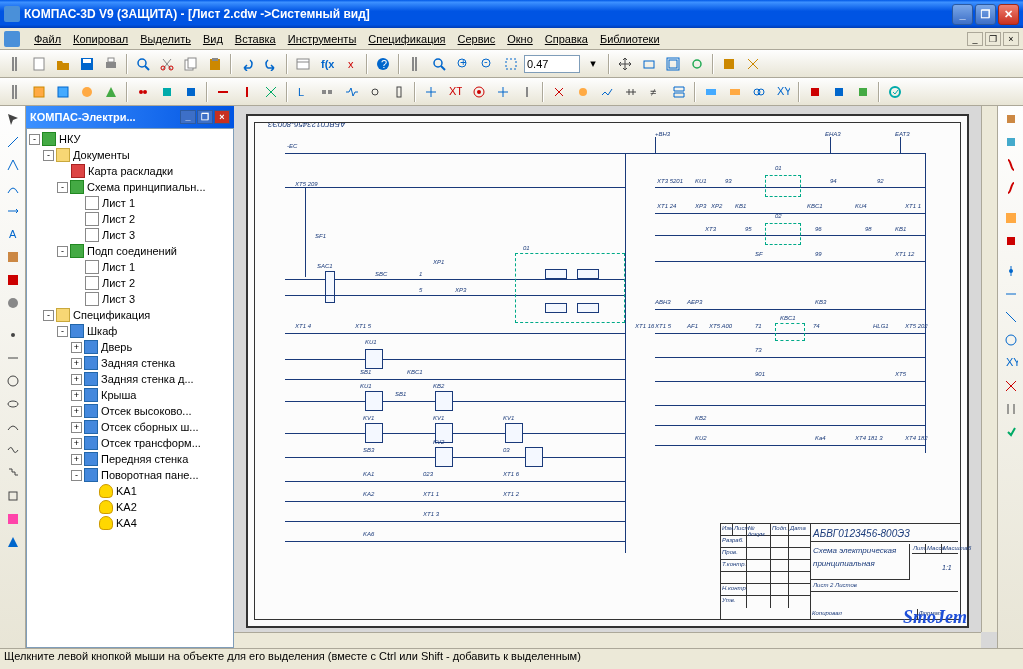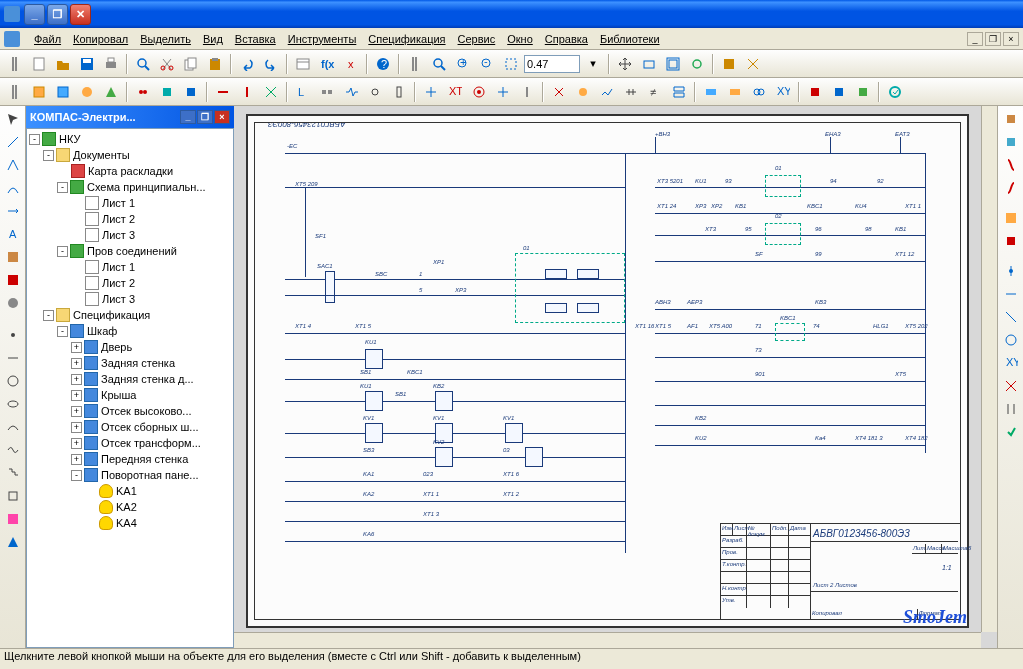--- a/index.html
+++ b/index.html
@@ -69,20 +69,21 @@
 .scrollbar-h { position: absolute; left: 0; right: 16px; bottom: 0; height: 16px; background: #ece9d8; border-top: 1px solid #aca899; }
 .right-tools { width: 26px; background: linear-gradient(to bottom, #fefefe, #e8e5d6); border-left: 1px solid #aca899; display: flex; flex-direction: column; align-items: center; padding-top: 2px; gap: 1px; }
 
 .statusbar { height: 15px; background: #ece9d8; border-top: 1px solid #aca899; display: flex; align-items: center; padding: 0 4px; } .ic-c { fill: #06c; } .ic-d { fill: #c80; } .ic-e { fill: #888; }
 </style>
 </head>
 <body>
 
 <div class="titlebar">
   <div class="icon"></div>
+  <div class="title">КОМПАС-3D V9 (ЗАЩИТА) - [Лист 2.cdw -&gt;Системный вид]</div>
   <div class="winbtns">
     <div class="winbtn">_</div>
     <div class="winbtn">❐</div>
     <div class="winbtn close">✕</div>
   </div>
 </div>
 
 <div class="menubar">
   <div class="appicon"></div>
   <div class="menuitem"><u>Файл</u></div>
@@ -602,21 +603,21 @@
         </div>
       <div class="tree-node">
           <span class="tree-spacer" style="width:56px"></span>
           <span class="tree-icon file"></span>
           <span>Лист 3</span>
         </div>
       <div class="tree-node">
           <span class="tree-spacer" style="width:28px"></span>
           <span class="tree-toggle">-</span>
           <span class="tree-icon green"></span>
-          <span>Пров соединений</span>
+          <span>Подп соединений</span>
         </div>
       <div class="tree-node">
           <span class="tree-spacer" style="width:56px"></span>
           <span class="tree-icon file"></span>
           <span>Лист 1</span>
         </div>
       <div class="tree-node">
           <span class="tree-spacer" style="width:56px"></span>
           <span class="tree-icon file"></span>
           <span>Лист 2</span>
@@ -851,20 +852,24 @@
           <div class="label" style="left:168px;top:388px">XT1 3</div>
           <div class="wire h" style="left:30px;top:418px;width:340px"></div>
           <div class="label" style="left:108px;top:408px">KA6</div>
 
           <div class="wire v" style="left:670px;top:30px;height:300px"></div>
           <div class="wire v" style="left:370px;top:30px;height:400px"></div>
 
           <div class="title-block">
             <div style="position:absolute;left:90px;top:2px;right:2px;height:16px;border-bottom:1px solid #333">
               <div class="tb-main">АБВГ0123456-800Э3</div>
+            </div>
+            <div style="position:absolute;left:90px;top:20px;right:50px;height:36px;border-bottom:1px solid #333;border-right:1px solid #333">
+              <div class="tb-main" style="font-size:8px">Схема электрическая</div>
+              <div class="tb-main" style="font-size:8px">принципиальная</div>
             </div>
             <div style="position:absolute;right:2px;top:20px;width:46px;height:10px;display:flex;border-bottom:1px solid #333">
               <div class="tb-cell" style="width:14px">Лит.</div>
               <div class="tb-cell" style="width:16px">Масса</div>
               <div class="tb-cell" style="flex:1;border-right:none">Масштаб</div>
             </div>
             <div style="position:absolute;right:2px;top:40px;width:16px;height:14px;font-size:7px;font-style:italic;color:#1a3a7a">1:1</div>
             <div style="position:absolute;left:90px;top:58px;right:2px;height:10px;border-bottom:1px solid #333;font-size:6px;font-style:italic;color:#1a3a7a;padding-left:2px">Лист 2 Листов</div>
             <div style="position:absolute;left:0;top:0;width:90px;bottom:0;border-right:1px solid #333">
               <div class="tb-row">

